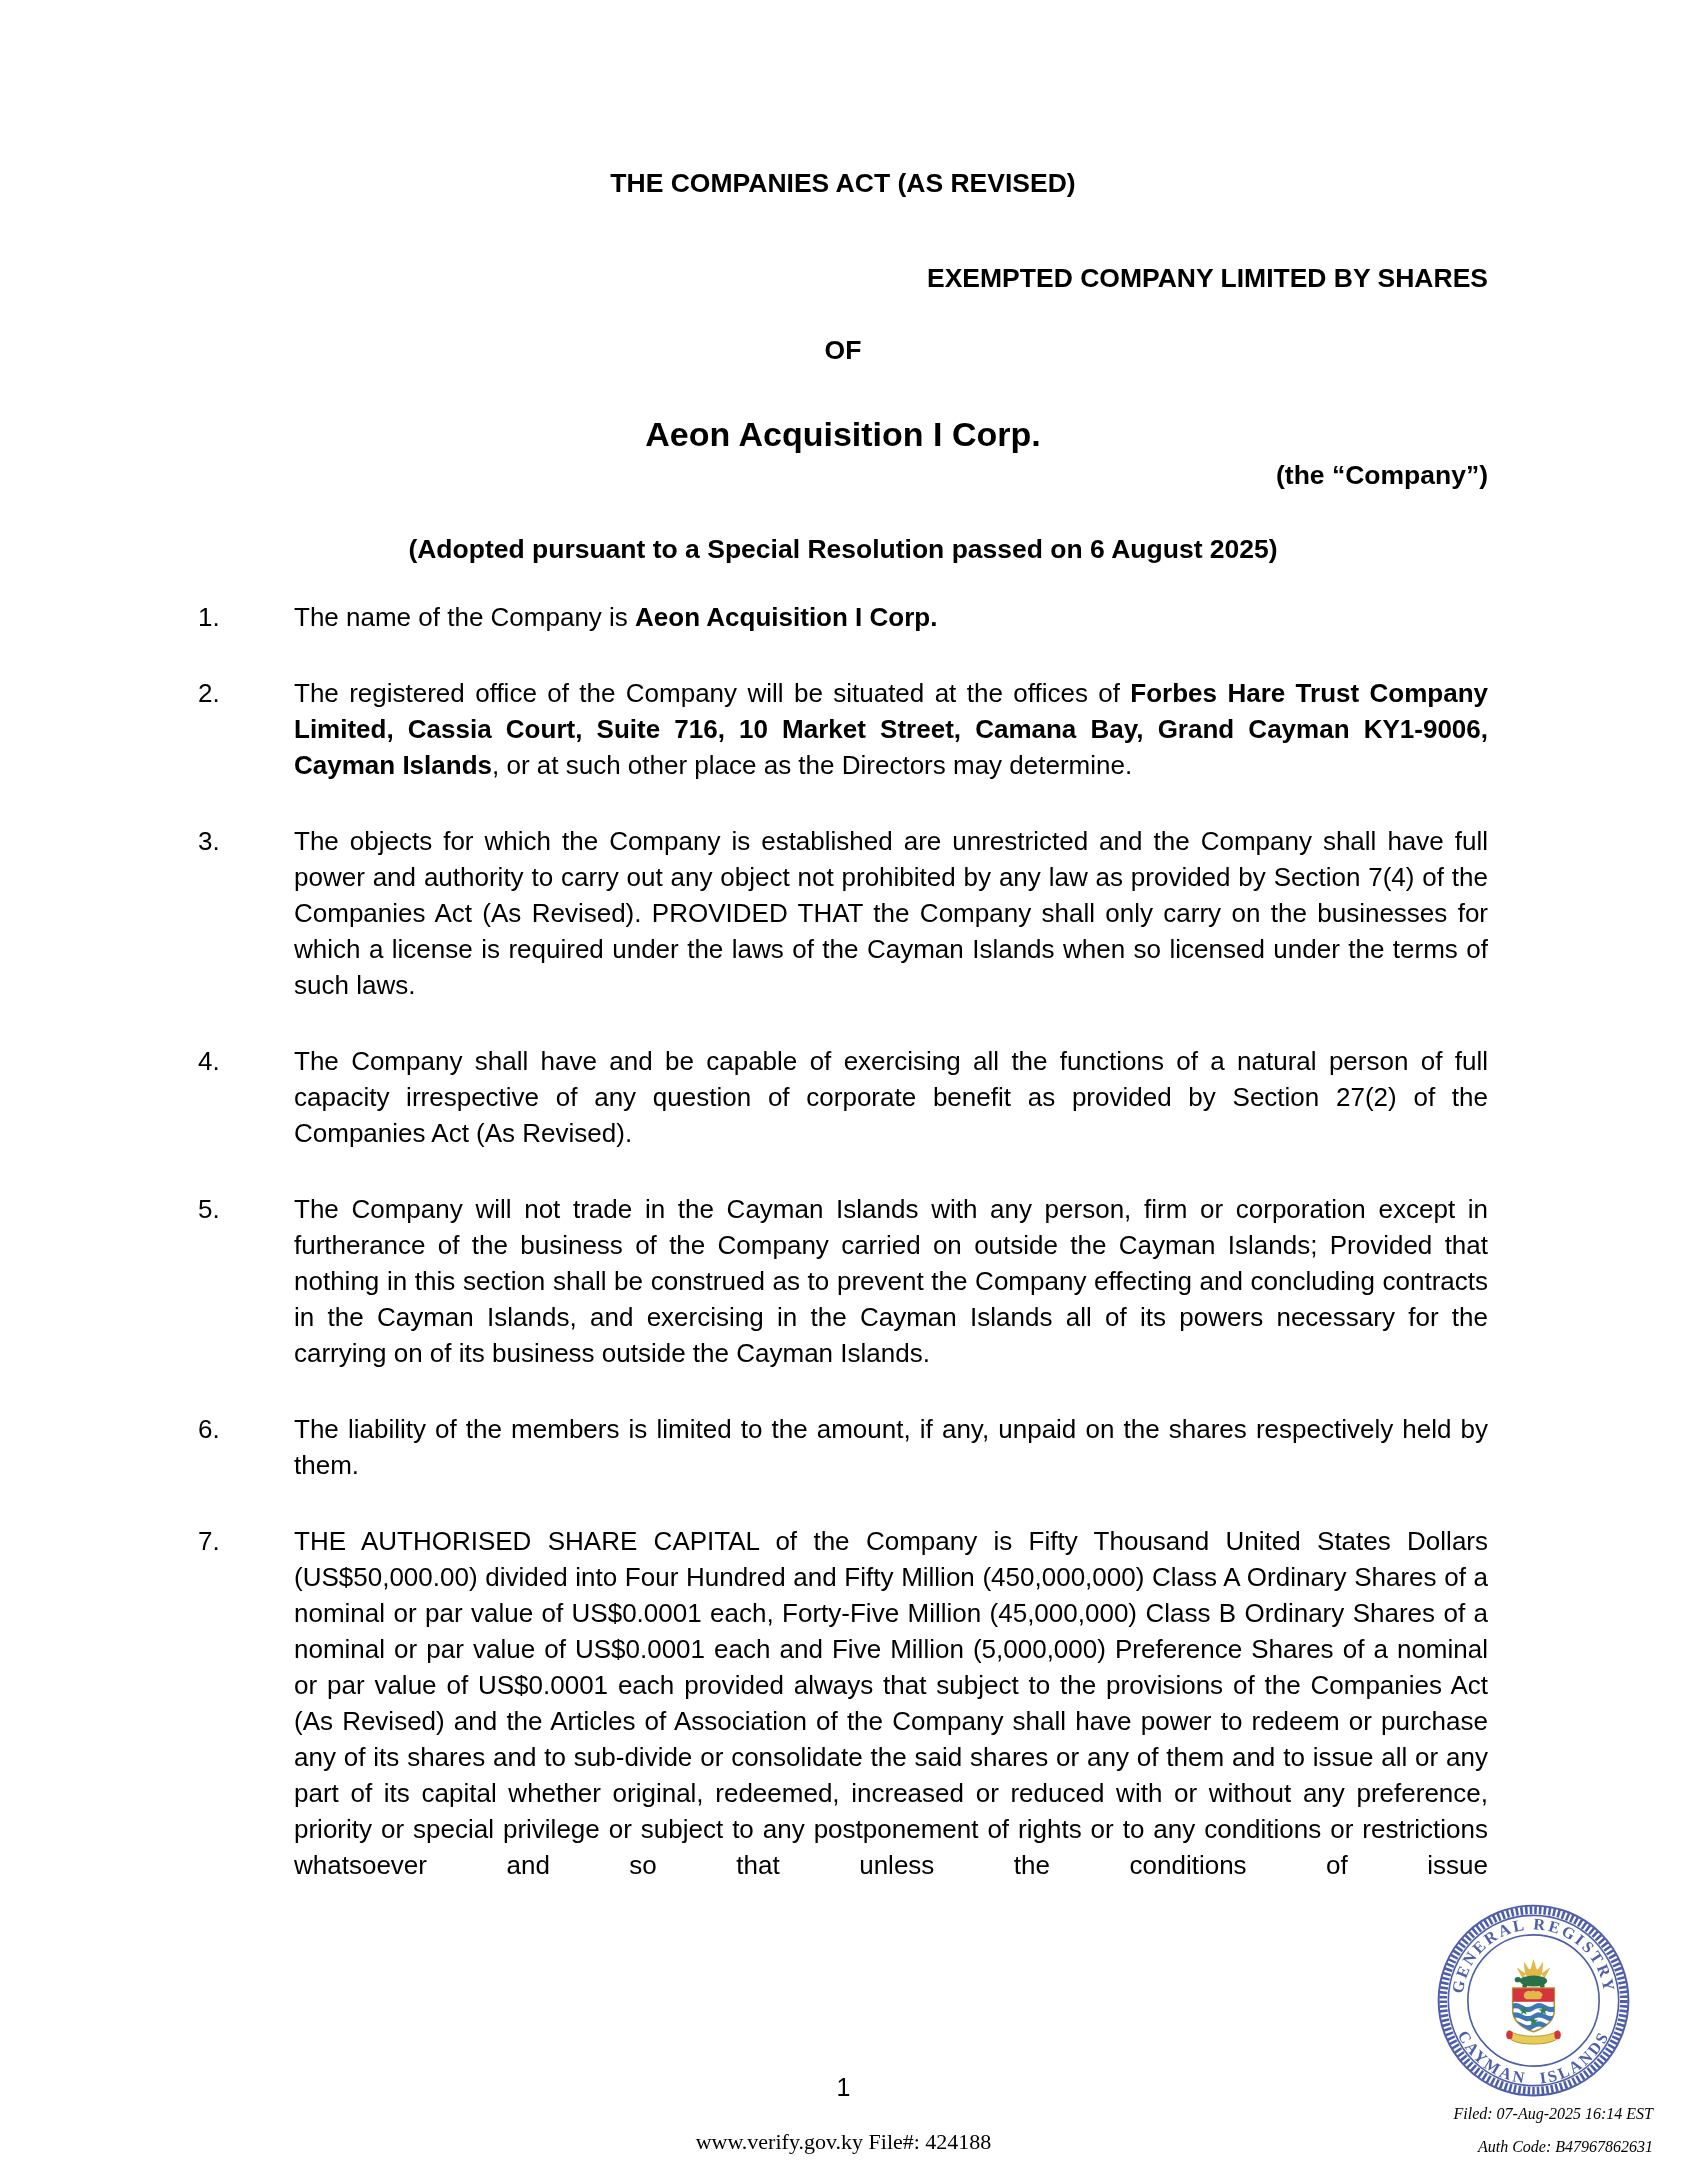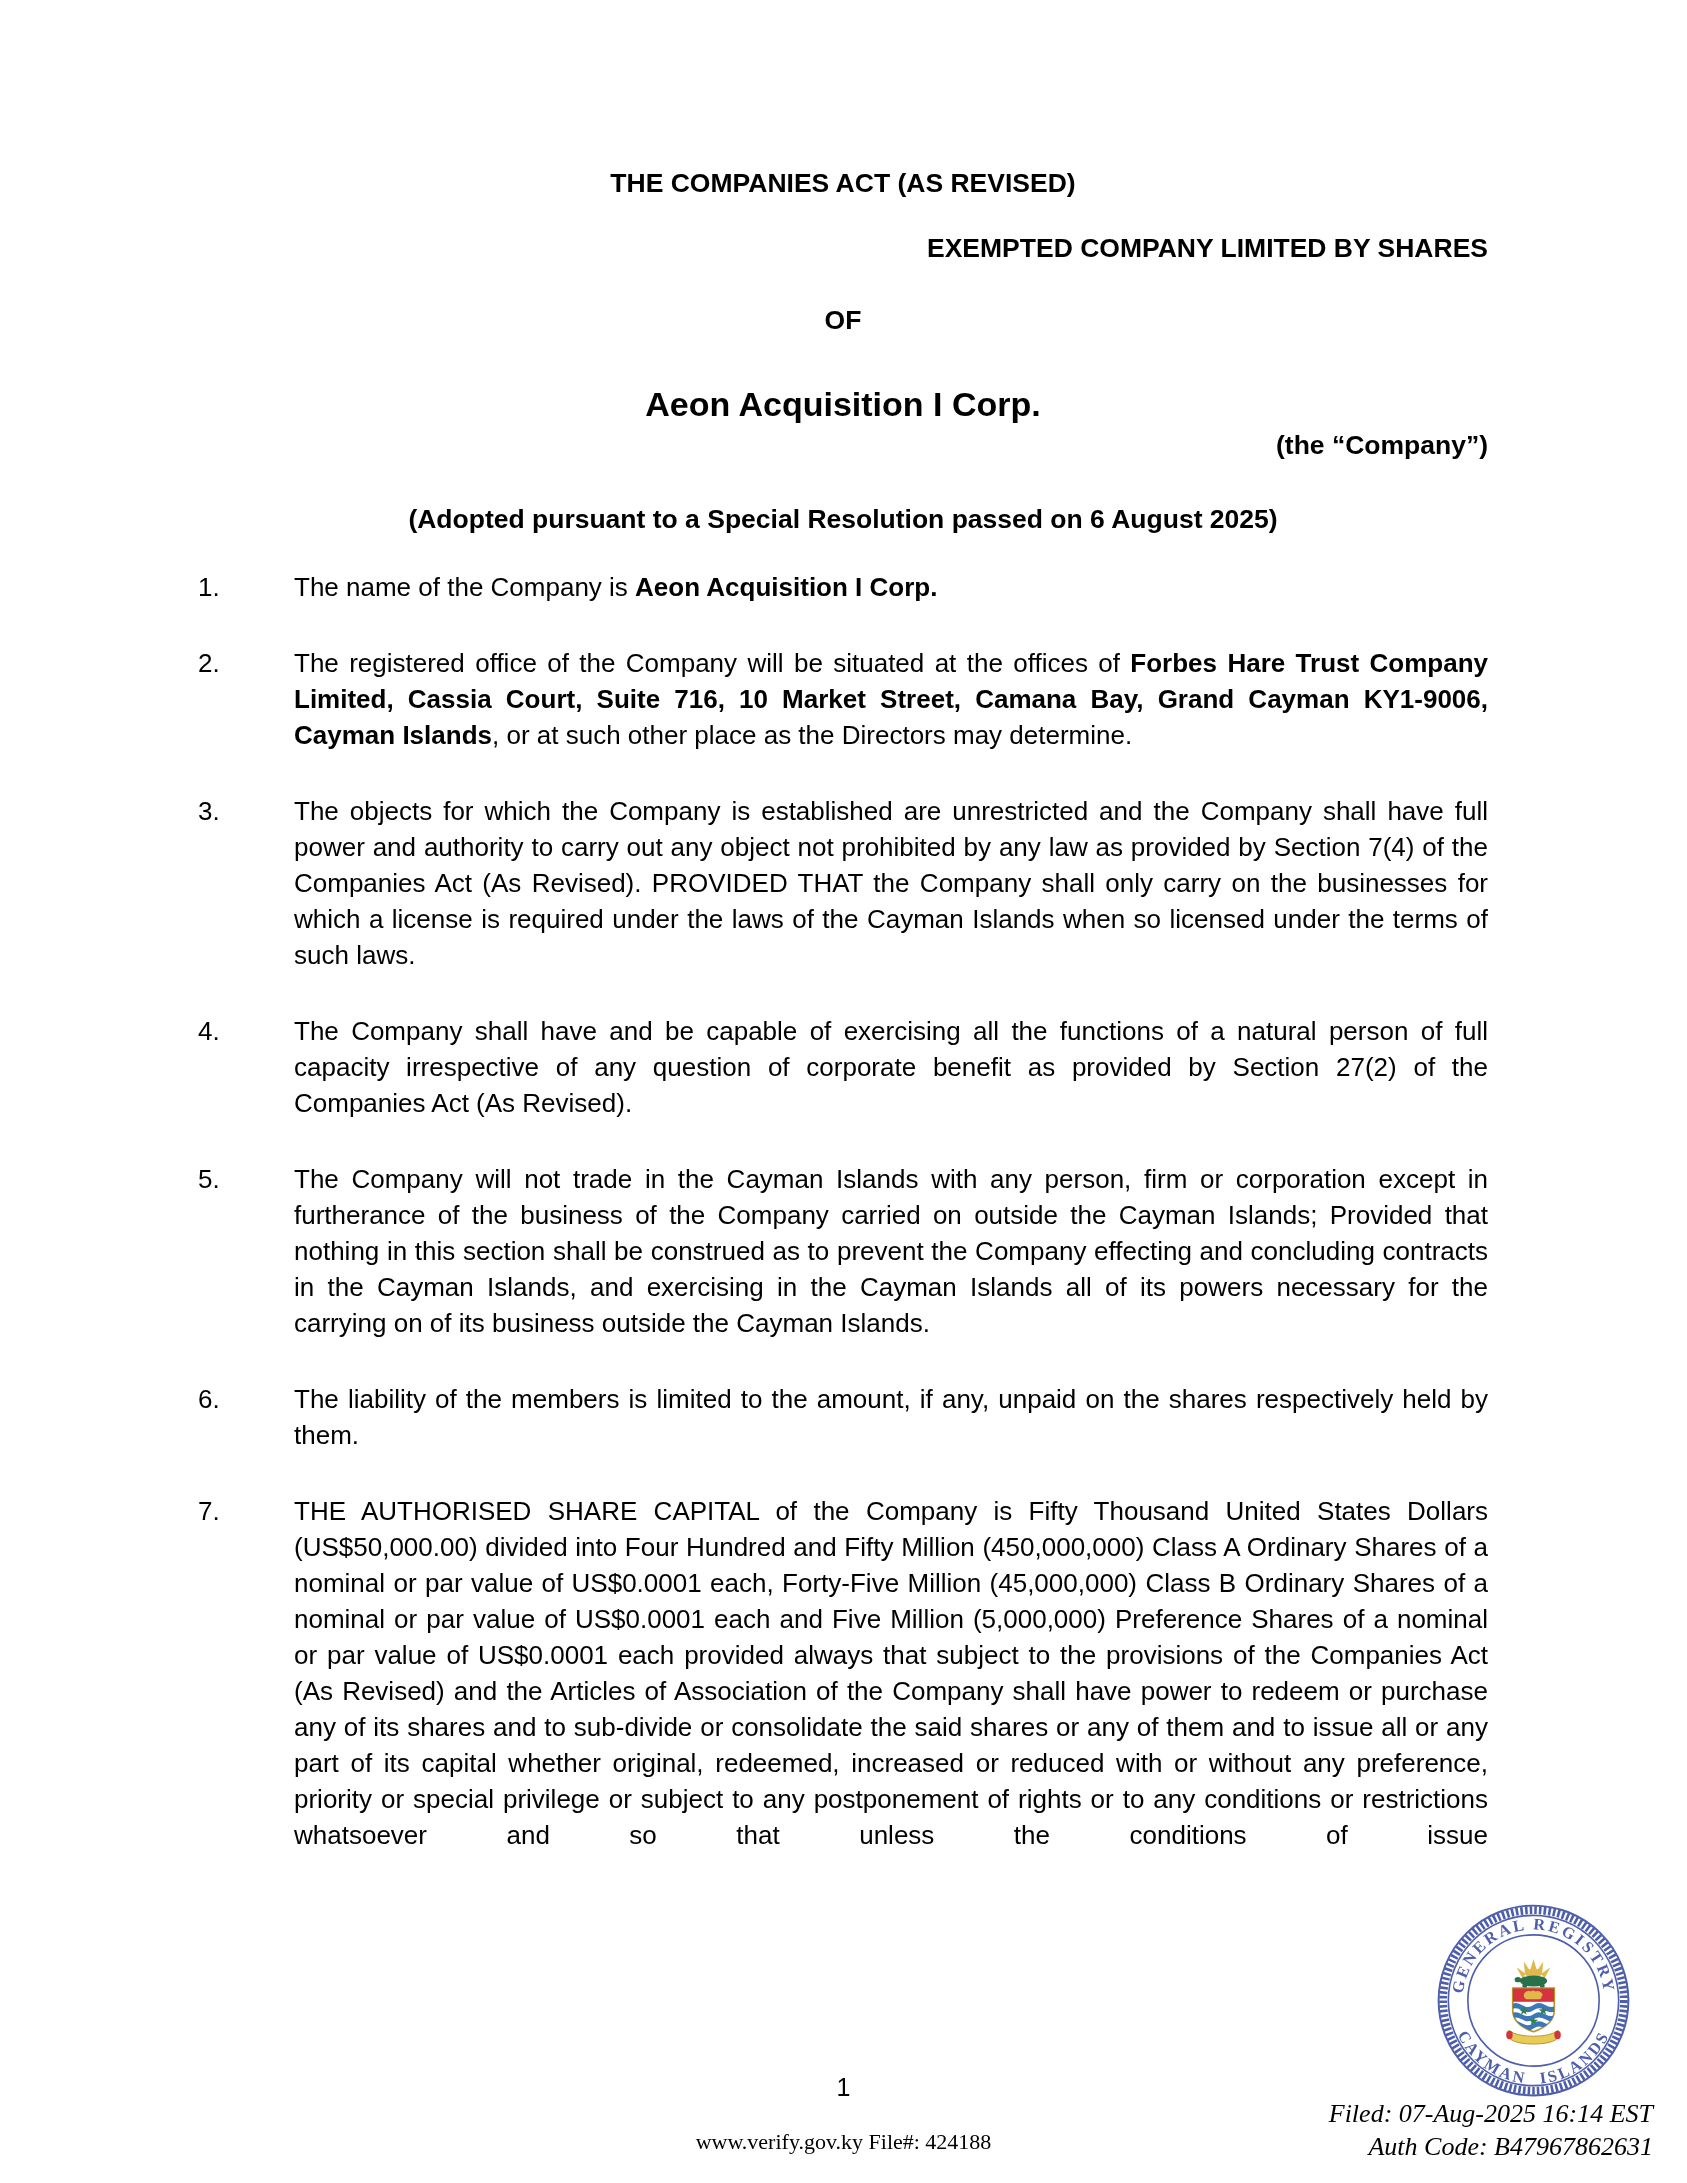--- a/index.html
+++ b/index.html
@@ -4,21 +4,21 @@
 <style>
   * { margin:0; padding:0; box-sizing:border-box; }
   html,body { background:#ffffff; }
   .page {
     width:1687px; height:2183px; position:relative; overflow:hidden;
     background:#ffffff; color:#000;
     font-family:"Liberation Sans", sans-serif;
   }
   .flow { position:absolute; left:198px; top:165px; width:1290px; z-index:2; }
   .h { text-align:center; font-weight:bold; font-size:26.5px; line-height:36px; }
-  .h-act      { margin-bottom:29px; }
+  .h-act      { margin-bottom:59px; }
   .h-type     { margin-bottom:36px;text-align:right; }
   .h-doctitle { line-height:37px; margin-bottom:36px; }
   .h-of       { margin-bottom:43px; }
   .h-company  { font-size:34px; line-height:46px; }
   .h-alias    { margin-bottom:38px;text-align:right; }
   .h-adoption { margin-bottom:32px; }
   .para { display:flex; margin-bottom:40px; font-size:26px; line-height:36px; }
   .num  { width:96px; flex:0 0 96px; }
   .txt  { flex:1 1 auto; text-align:justify; }
   .para-7 .txt { text-align-last:justify; }
@@ -26,21 +26,21 @@
   .page-number {
     position:absolute; left:0; width:100%; top:2073px; text-align:center;
     font-size:25px; z-index:3;
   }
   .verify {
     position:absolute; left:0; width:100%; top:2129px; text-align:center;
     font-family:"Liberation Serif", serif; font-size:22px; z-index:3;
   }
   .filed-block {
     position:absolute; right:34px; top:2097px; text-align:right;
-    font-family:"Liberation Serif", serif; font-style:italic; font-size:26px;
+    font-family:"Liberation Serif", serif; font-style:italic; font-size:16px;
     line-height:33px; z-index:3;
   }
   .seal { position:absolute; left:1436px; top:1903px; width:195px; height:195px; z-index:1; opacity:0.92; }
   .seal text { font-family:"Liberation Serif", serif; font-weight:bold; }
 </style>
 </head>
 <body>
 
 <div class="page">
 

